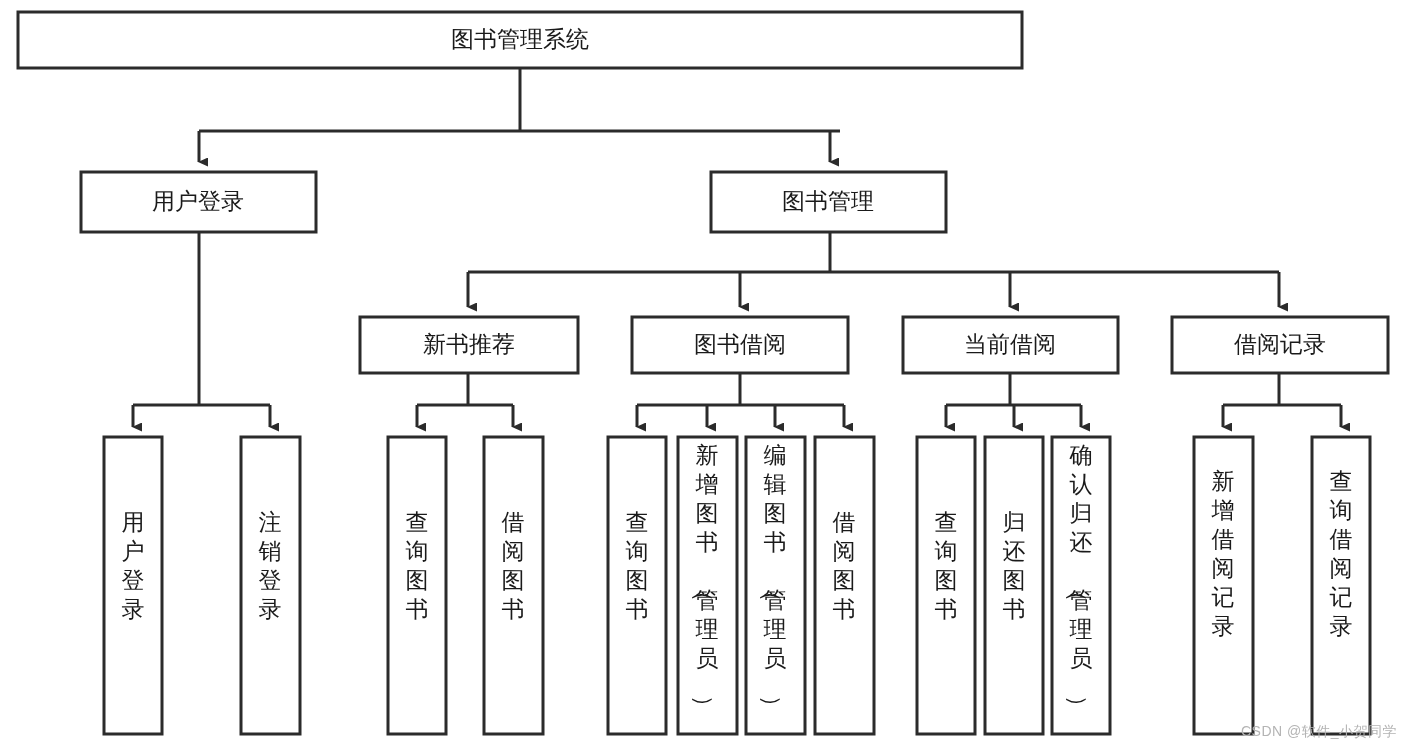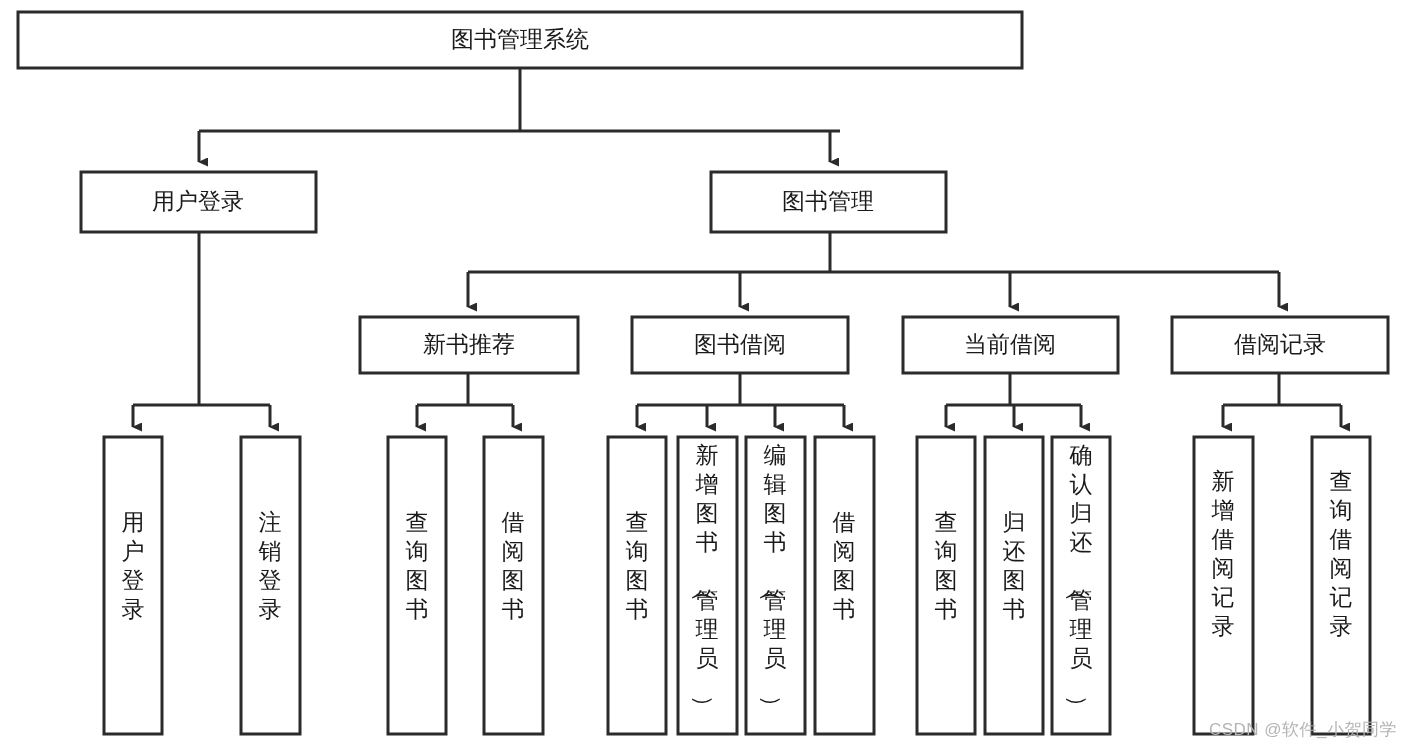--- a/index.html
+++ b/index.html
@@ -47,21 +47,21 @@
     font-family: "Liberation Sans", "DejaVu Sans", sans-serif;
     font-size: 23px;
     fill: #1a1a1a;
     text-anchor: middle;
   }
   .watermark {
     position: absolute;
     right: 8px;
     bottom: 6px;
     font-family: "Liberation Sans", "DejaVu Sans", sans-serif;
-    font-size: 17px;
+    font-size: 14px;
     color: #b4b4b4;
     letter-spacing: 0.5px;
     white-space: nowrap;
   }
 </style>
 </head>
 <body>
 
 <div id="diagram-root">
 

